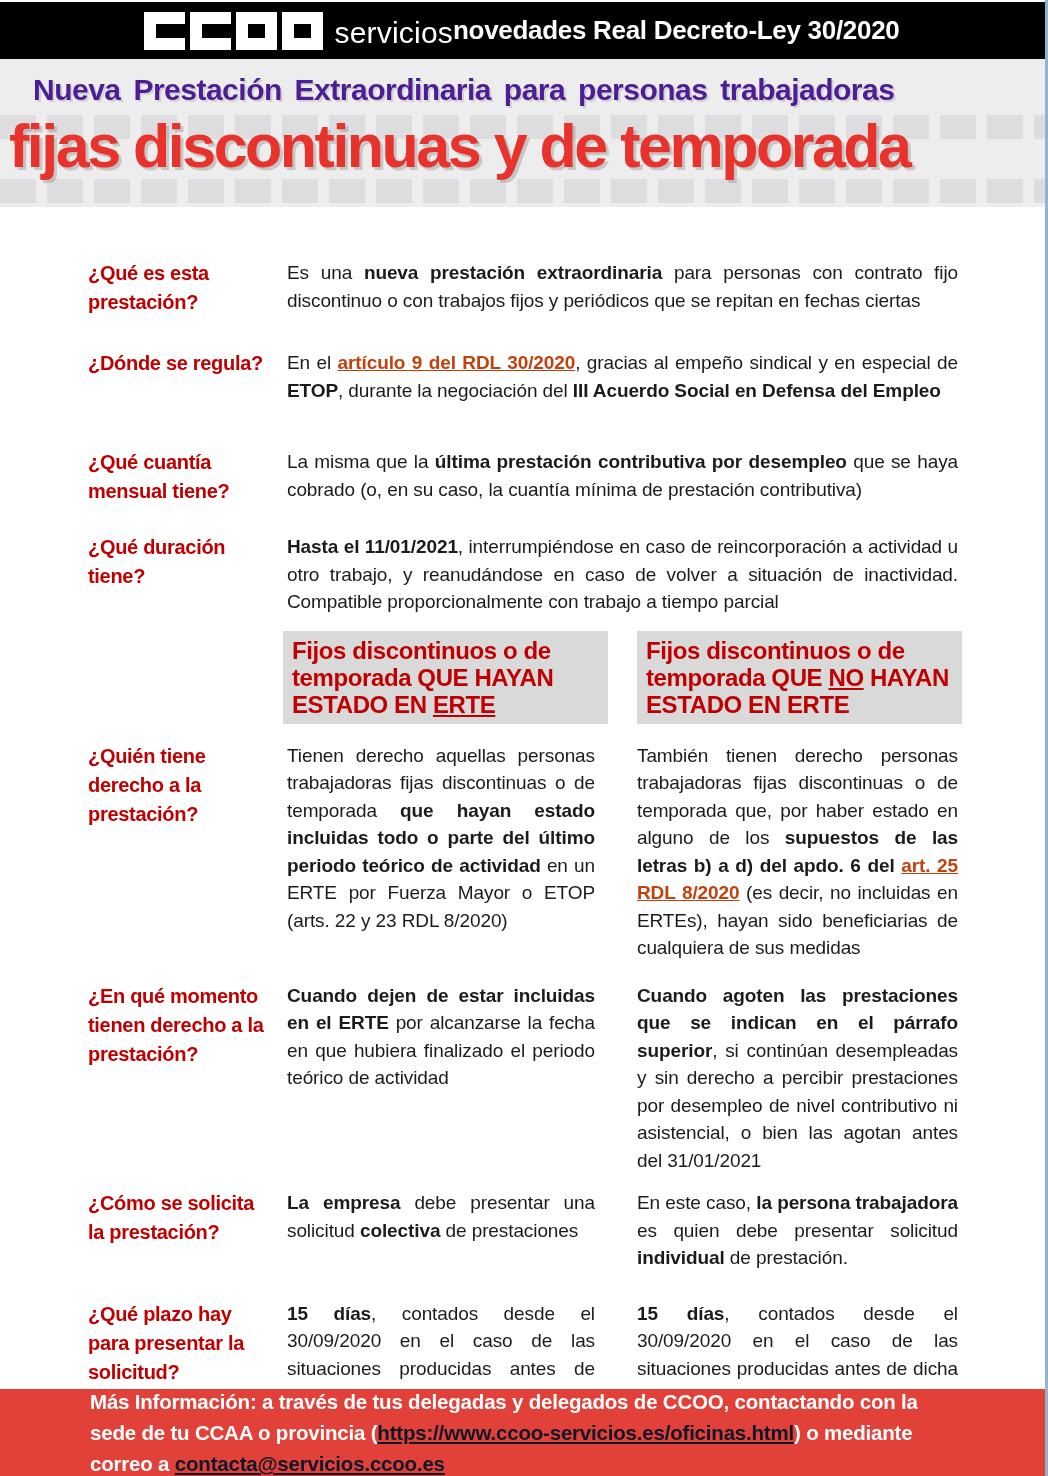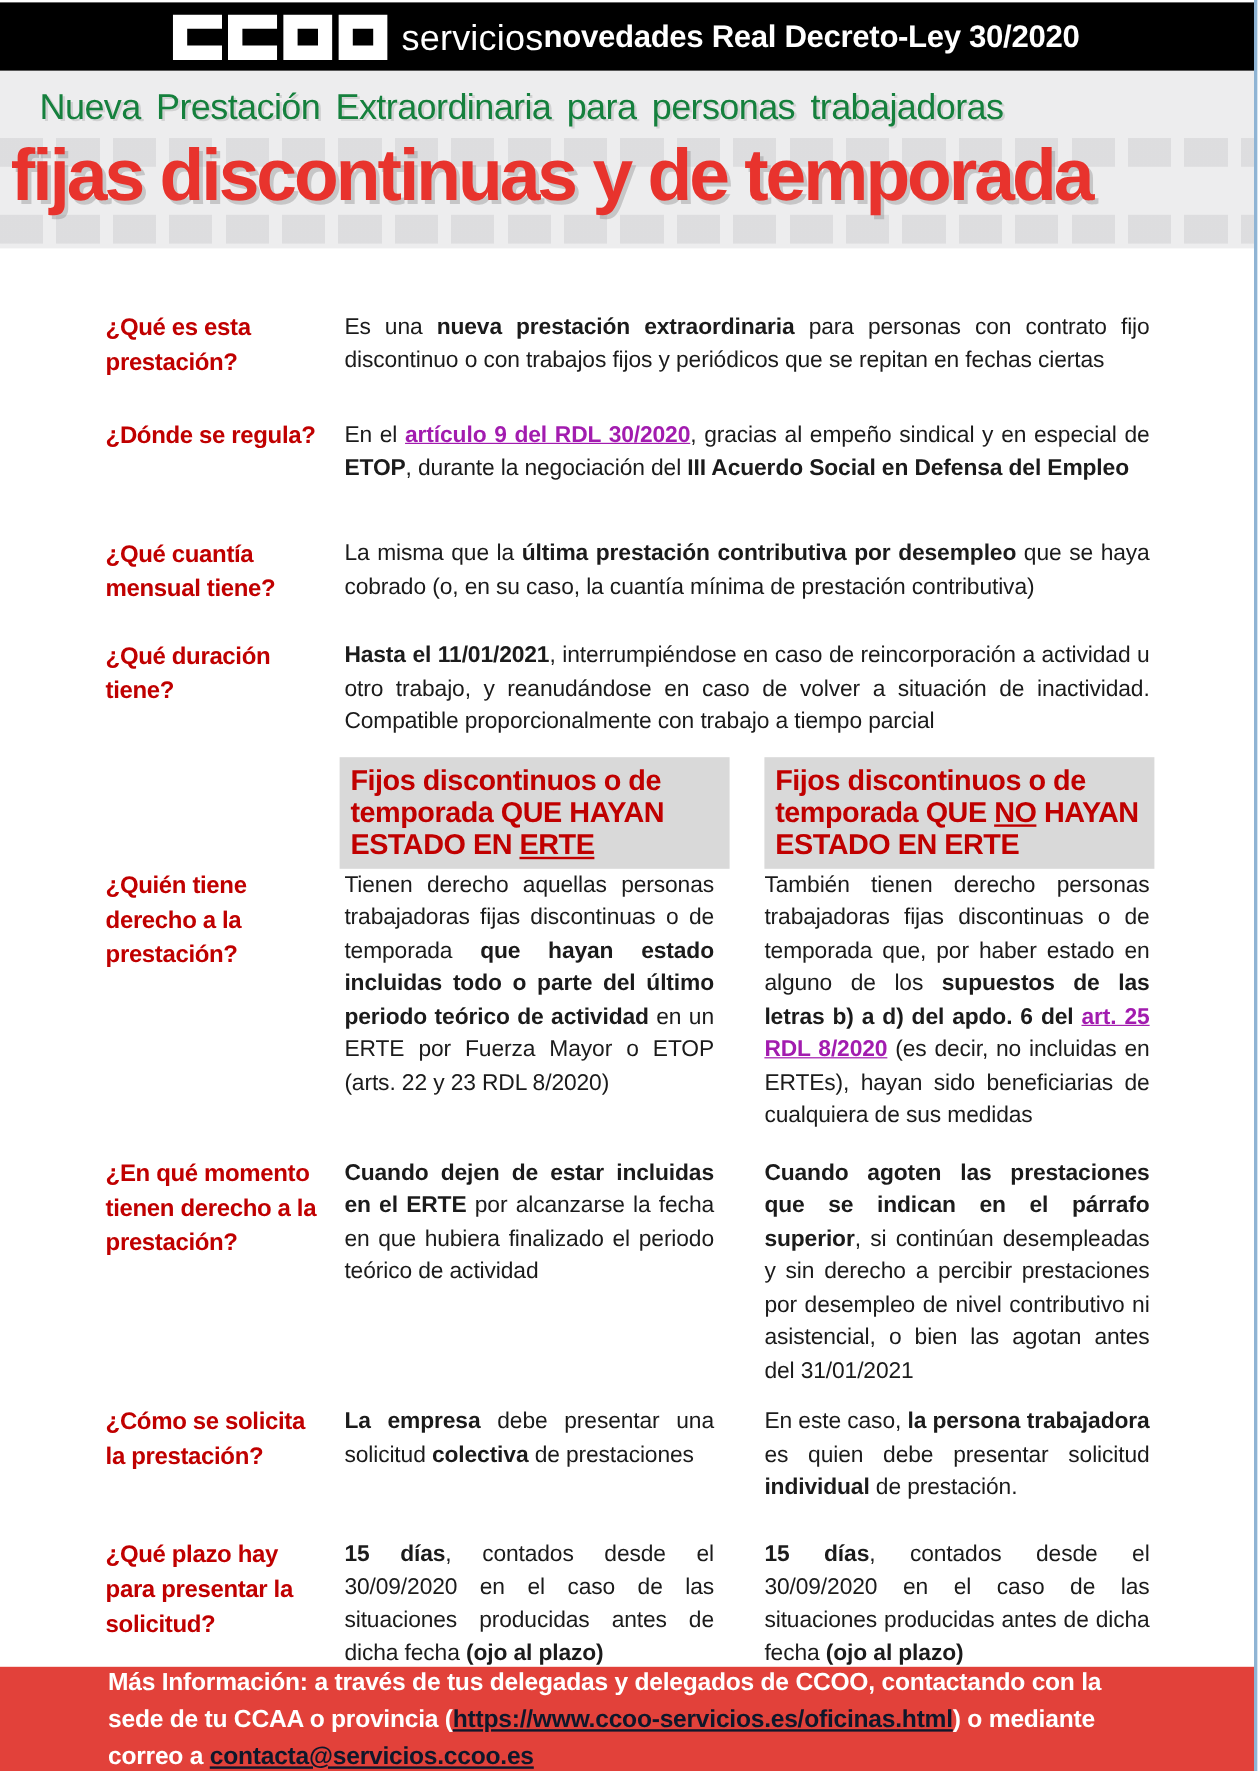--- a/index.html
+++ b/index.html
@@ -24,52 +24,52 @@
   
   .titleband { height:148px; background:#ededee; position:relative; overflow:hidden; }
   .titleband::before, .titleband::after {
     content:""; position:absolute; left:0; right:0; height:24px;
     background:repeating-linear-gradient(90deg, rgba(165,165,170,0.22) 0 36px, rgba(0,0,0,0) 36px 47px);
   }
   .titleband::before { top:56px; }
   .titleband::after { bottom:4px; }
   .title-line1 {
     position:relative; z-index:2; margin:14px 0 0 33px;
-    color:#15803d; font-size:30px; font-weight:normal; letter-spacing:-0.5px; word-spacing:5px;
+    color:#4c1d95; font-size:30px; font-weight:bold; letter-spacing:-0.5px; word-spacing:5px;
     text-shadow:2px 2px 0 rgba(150,150,150,0.30);
   }
   .title-line2 {
     position:relative; z-index:2; margin:4px 0 0 9px;
     color:#e8332d; font-size:61px; font-weight:bold; letter-spacing:-2.5px;
     text-shadow:3px 3px 0 rgba(140,140,140,0.40);
     white-space:nowrap;
   }
   
   .content { padding:0 90px 0 88px; color:#1b1b1b; }
   .row { display:flex; align-items:flex-start; }
   .q {
     flex:none; width:199px; padding-right:20px; box-sizing:border-box;
     color:#c00000; font-weight:bold; font-size:20px; line-height:29px; letter-spacing:-0.3px;
   }
   .a-full { flex:none; width:671px; font-size:19px; line-height:27.5px; text-align:justify; letter-spacing:-0.1px; }
   .a-left { flex:none; width:308px; font-size:19px; line-height:27.5px; text-align:justify; letter-spacing:-0.1px; }
   .colgap { flex:none; width:42px; }
   .a-right { flex:none; width:321px; font-size:19px; line-height:27.5px; text-align:justify; letter-spacing:-0.1px; }
   .mt-r1{margin-top:52px} .mt-r2{margin-top:32px} .mt-r3{margin-top:44px} .mt-r4{margin-top:27px}
-  .mt-hd{margin-top:15px} .mt-r5{} .mt-r6{margin-top:20px} .mt-r7{margin-top:15px} .mt-r8{margin-top:28px}
+  .mt-hd{margin-top:15px} .mt-r5{margin-top:18px} .mt-r6{margin-top:20px} .mt-r7{margin-top:15px} .mt-r8{margin-top:28px}
   .colheaders { display:flex; margin-left:195px; gap:29px; }
   .colhead {
     flex:none; width:325px; box-sizing:border-box; background:#d9d9d9;
     color:#c00000; font-weight:bold; font-size:24px; line-height:27px; letter-spacing:-0.4px;
     padding:6px 8px 6px 9px;
   }
   
   .b { font-weight:bold; }
   .u { text-decoration:underline; }
-  .link { color:#a21caf; font-weight:bold; text-decoration:underline; cursor:pointer; }
+  .link { color:#c2410c; font-weight:bold; text-decoration:underline; cursor:pointer; }
   .link.white { color:#0f172a; }
   
   .footer {
     position:absolute; left:0; right:0; bottom:0; height:87px; background:#e2413a;
     display:flex; align-items:center; box-sizing:border-box;
     padding:0 95px 0 90px;
   }
   .footer-text { color:#ffffff; font-weight:bold; font-size:20.5px; line-height:31px; letter-spacing:-0.2px; }
 </style>
 </head>

